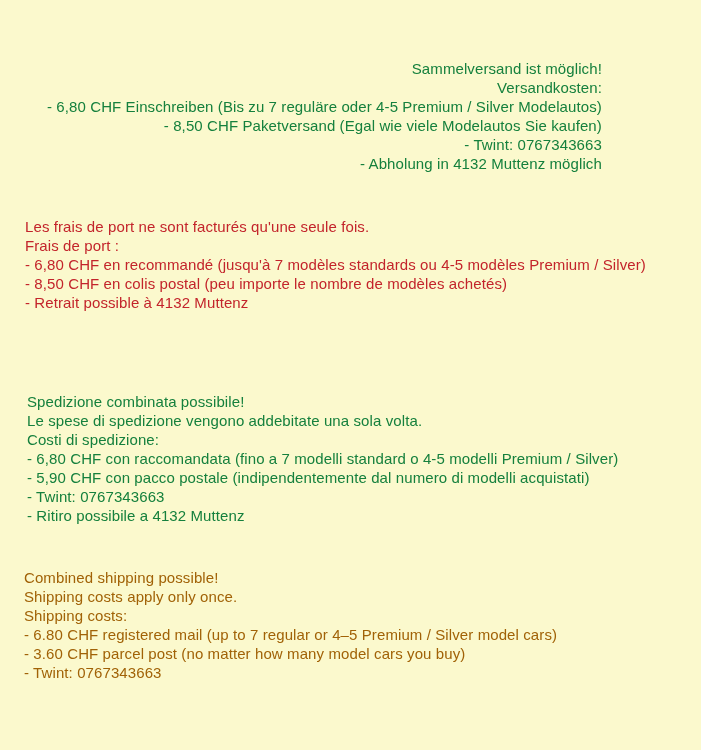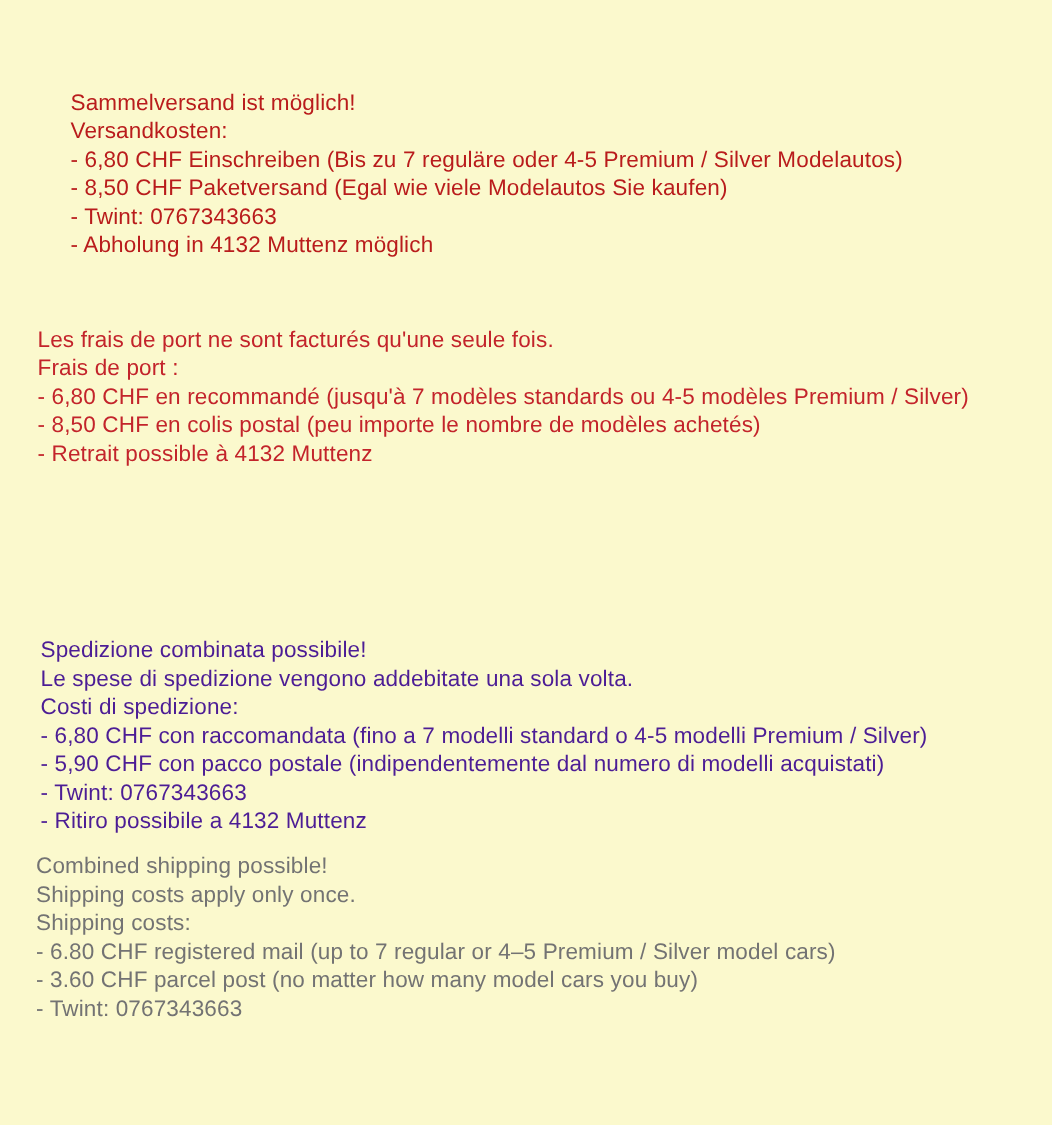--- a/index.html
+++ b/index.html
@@ -29,48 +29,48 @@
   .sec-german  { top: 59px;  left: 47px; }
   .sec-french  { top: 217px; left: 25px; }
   .sec-italian { top: 392px; left: 27px; }
   .sec-english { top: 568px; left: 24px; }
 </style>
 </head>
 <body>
 
 <div class="page" style="background-color: rgb(251, 249, 205);">
 
-  <div class="section sec-german" style="color: #b91c1c;">
+  <div class="section sec-german" style="color: #15803d; text-align: right;">
     <div class="line">Sammelversand ist möglich!</div>
     <div class="line">Versandkosten:</div>
     <div class="line">- 6,80 CHF Einschreiben (Bis zu 7 reguläre oder 4-5 Premium / Silver Modelautos)</div>
     <div class="line">- 8,50 CHF Paketversand (Egal wie viele Modelautos Sie kaufen)</div>
     <div class="line">- Twint: 0767343663</div>
     <div class="line">- Abholung in 4132 Muttenz möglich</div>
   </div>
 
   <div class="section sec-french" style="color: rgb(195, 36, 43);">
     <div class="line">Les frais de port ne sont facturés qu'une seule fois.</div>
     <div class="line">Frais de port :</div>
     <div class="line">- 6,80 CHF en recommandé (jusqu'à 7 modèles standards ou 4-5 modèles Premium / Silver)</div>
     <div class="line">- 8,50 CHF en colis postal (peu importe le nombre de modèles achetés)</div>
     <div class="line">- Retrait possible à 4132 Muttenz</div>
   </div>
 
-  <div class="section sec-italian" style="color: #4c1d95; margin-top: 32px;">
+  <div class="section sec-italian" style="color: #15803d;">
     <div class="line">Spedizione combinata possibile!</div>
     <div class="line">Le spese di spedizione vengono addebitate una sola volta.</div>
     <div class="line">Costi di spedizione:</div>
     <div class="line">- 6,80 CHF con raccomandata (fino a 7 modelli standard o 4-5 modelli Premium / Silver)</div>
     <div class="line">- 5,90 CHF con pacco postale (indipendentemente dal numero di modelli acquistati)</div>
     <div class="line">- Twint: 0767343663</div>
     <div class="line">- Ritiro possibile a 4132 Muttenz</div>
   </div>
 
-  <div class="section sec-english" style="color: #737373;">
+  <div class="section sec-english" style="color: #a16207;">
     <div class="line">Combined shipping possible!</div>
     <div class="line">Shipping costs apply only once.</div>
     <div class="line">Shipping costs:</div>
     <div class="line">- 6.80 CHF registered mail (up to 7 regular or 4–5 Premium / Silver model cars)</div>
     <div class="line">- 3.60 CHF parcel post (no matter how many model cars you buy)</div>
     <div class="line">- Twint: 0767343663</div>
   </div>
 
 </div>
 

